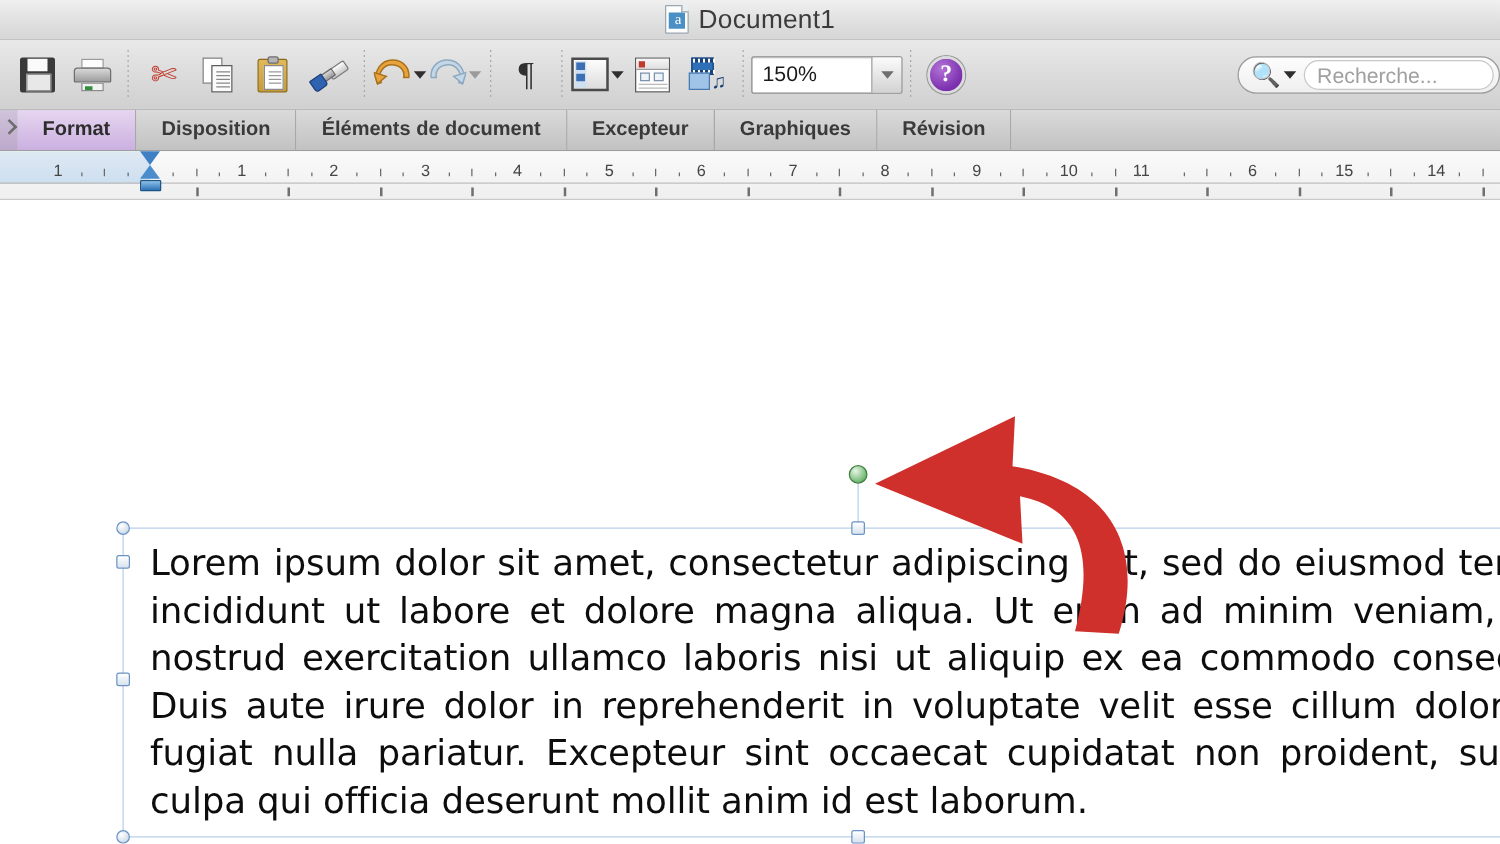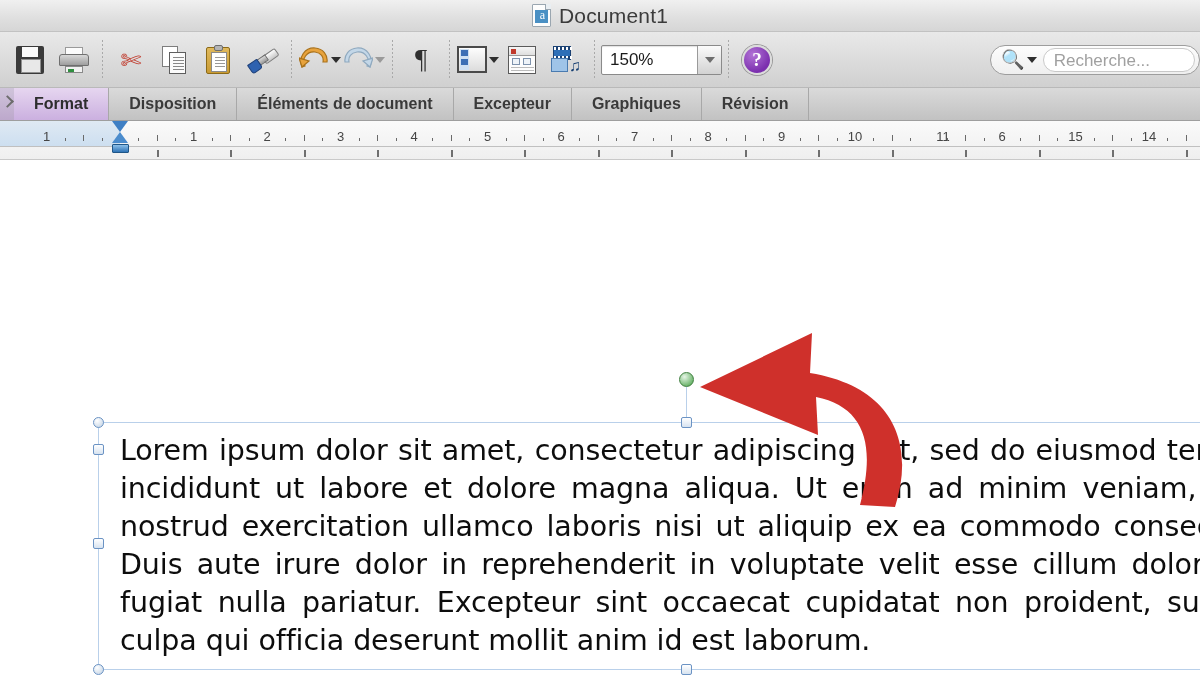--- a/index.html
+++ b/index.html
@@ -397,21 +397,21 @@
         <span class="rnum" style="left: 193.5px;">1</span>
         <span class="rnum" style="left: 267px;">2</span>
         <span class="rnum" style="left: 340.5px;">3</span>
         <span class="rnum" style="left: 414px;">4</span>
         <span class="rnum" style="left: 487.5px;">5</span>
         <span class="rnum" style="left: 561px;">6</span>
         <span class="rnum" style="left: 634.5px;">7</span>
         <span class="rnum" style="left: 708px;">8</span>
         <span class="rnum" style="left: 781.5px;">9</span>
         <span class="rnum" style="left: 855px;">10</span>
-        <span class="rnum" style="left: 943px;">11</span>
+        <span class="rnum" style="left: 913px;">11</span>
         <span class="rnum" style="left: 1002px;">6</span>
         <span class="rnum" style="left: 1075.5px;">15</span>
         <span class="rnum" style="left: 1149px;">14</span>
         <span class="rmark" style="left: 64.875px; height: 3px;"></span>
         <span class="rmark" style="left: 83.25px; height: 6px;"></span>
         <span class="rmark" style="left: 101.625px; height: 3px;"></span>
         <span class="rmark" style="left: 138.375px; height: 3px;"></span>
         <span class="rmark" style="left: 156.75px; height: 6px;"></span>
         <span class="rmark" style="left: 175.125px; height: 3px;"></span>
         <span class="rmark" style="left: 211.875px; height: 3px;"></span>

